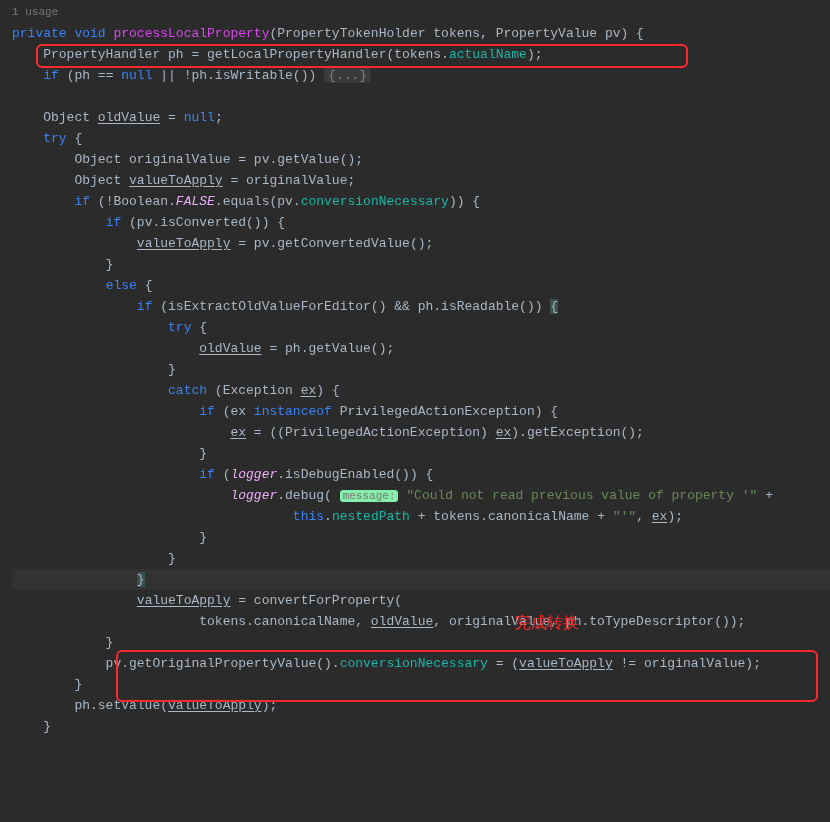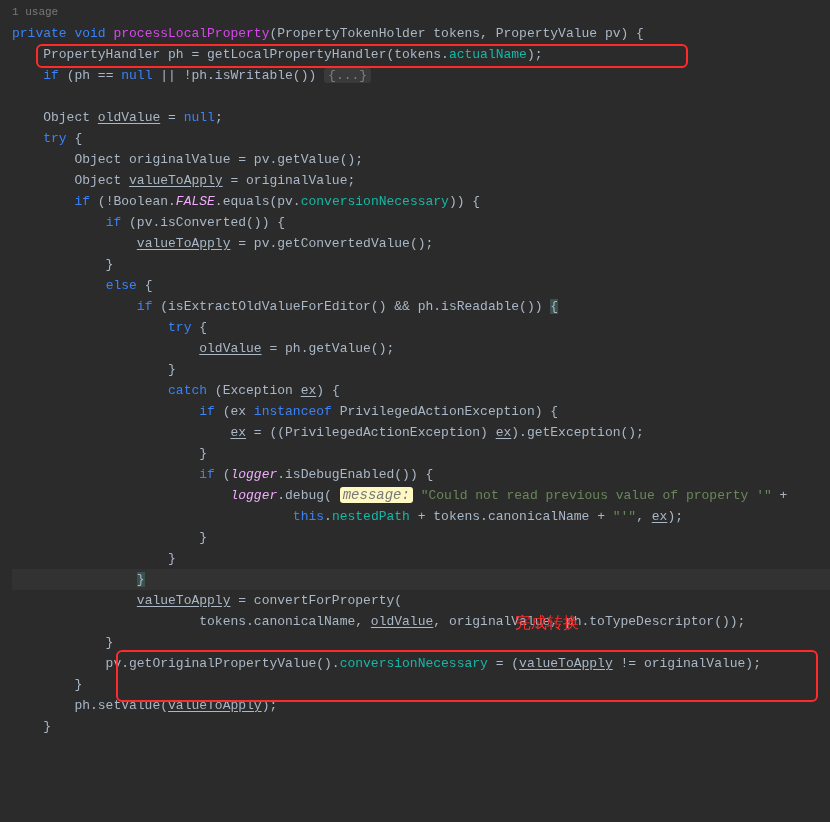--- a/index.html
+++ b/index.html
@@ -23,21 +23,21 @@
     padding: 0 0 0 12px;
     white-space: pre;
     position: relative;
   }
   .line { height: 21px; }
   .kw { color: #3b82f6; }
   .method-decl { color: #d946ef; }
   .field { color: #14b8a6; }
   .field-i { color: #f0abfc; font-style: italic; }
   .str { color: #6a8759; }
-  .param-hint { color: #787878; background:#fef9c3; padding:0 3px; border-radius:3px; font-style: italic; font-size:14px;}
+  .param-hint { color: #787878; background:#86efac; padding:0 3px; border-radius:3px; font-size:11px;}
   .fold { background:#3a3a3a; color:#808080; padding:0 4px; border-radius:3px;}
   .underline { text-decoration: underline; text-decoration-color: #a9b7c6; text-underline-offset:2px;}
   .highlight-brace { background:#3b514d; }
   .current-line { background:#323232; }
   
   .redbox {
     position: absolute;
     border: 2px solid #ff2a2a;
     border-radius: 6px;
     pointer-events: none;

